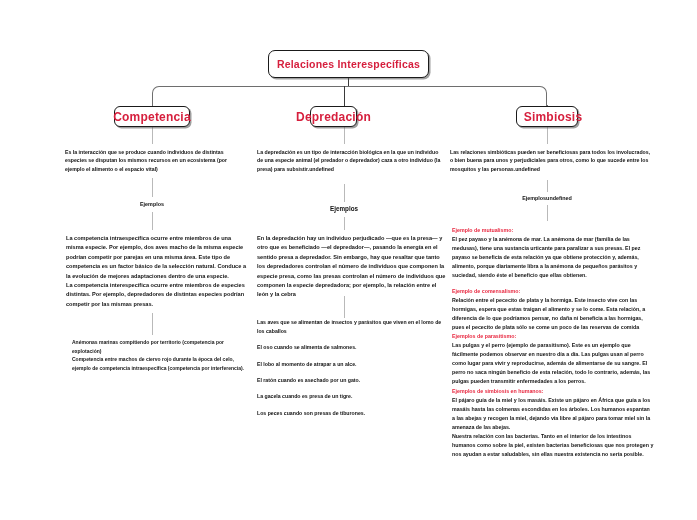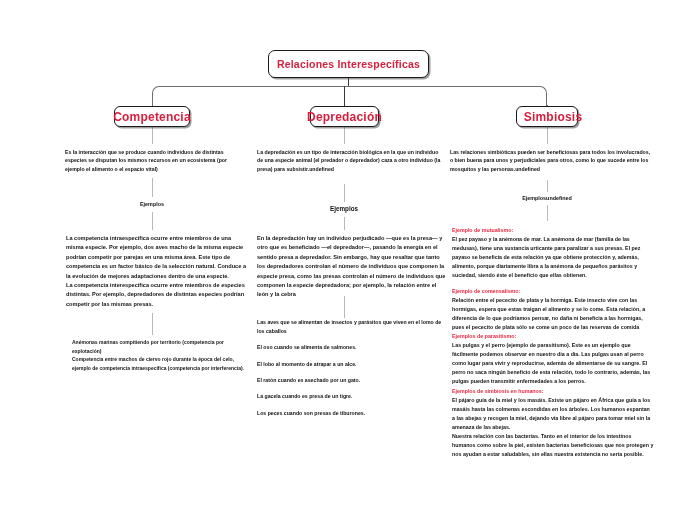--- a/index.html
+++ b/index.html
@@ -43,21 +43,21 @@
     width: 161px;
     height: 28px;
     font-size: 10.5px;
   }
   .node-l1 {
     height: 21px;
     font-size: 12px;
     border-radius: 6px;
   }
   .node-competencia { left: 114px; top: 106px; width: 76px; }
-  .node-depredacion { left: 310px; top: 106px; width: 69px; }
+  .node-depredacion { left: 310px; top: 106px; width: 47px; }
   .node-simbiosis   { left: 516px; top: 106px; width: 62px; padding-left: 12px; }
 
   
   .conn {
     position: absolute;
     background: #6e6e6e;
     z-index: 1;
   }
   .conn-light { background: #b9b9b9; }
   .conn-dark  { background: #3a3a3a; }

